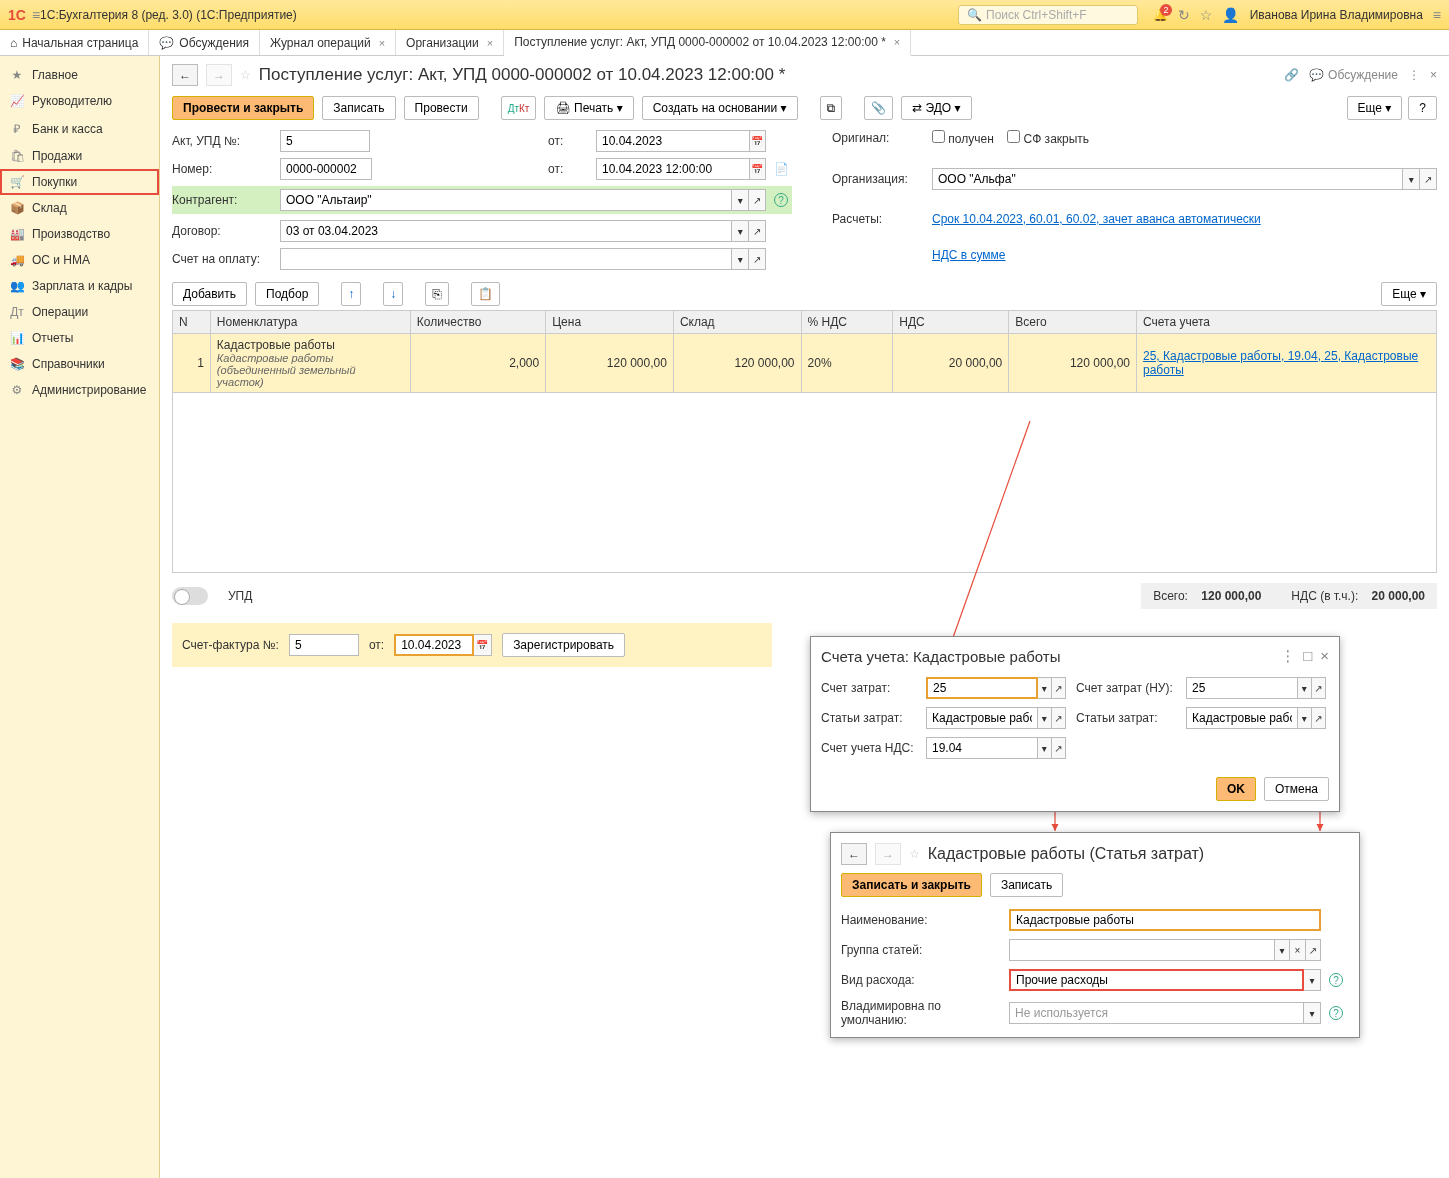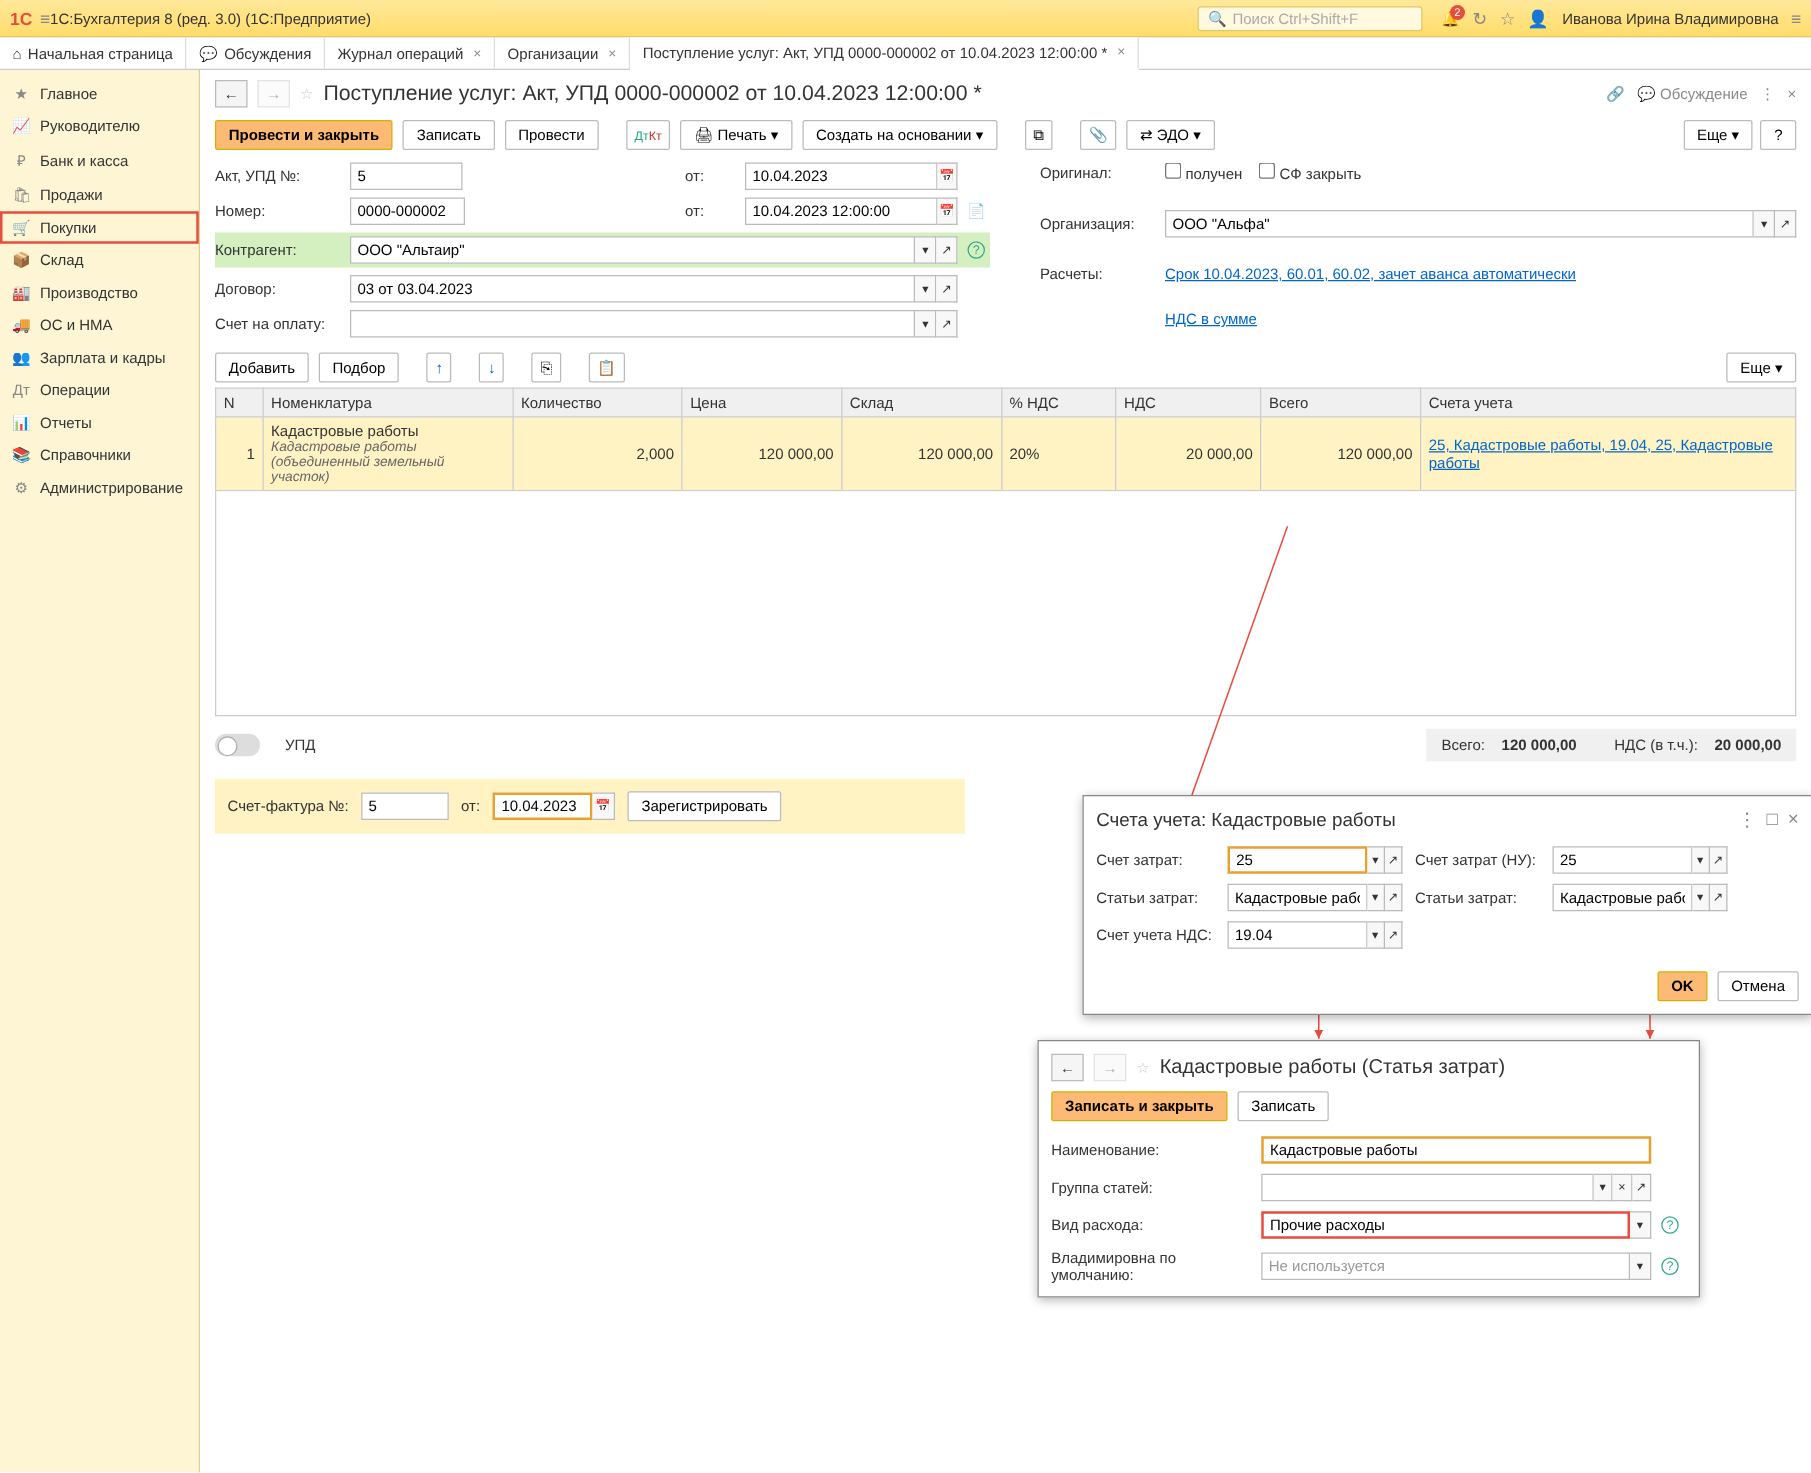--- a/index.html
+++ b/index.html
@@ -48,21 +48,21 @@
 .table .subrow { font-style:italic; color:#666; font-size:11px;}
 .table-area { height:180px; overflow:auto; border:1px solid #ccc; border-top:none; background:#fff;}
 .totals-row { display:flex; align-items:center; margin-top:10px; gap:20px;}
 .totals-row .right { margin-left:auto; background:#f0f0f0; padding:6px 12px; display:flex; gap:30px;}
 .toggle { width:36px; height:18px; background:#ddd; border-radius:9px; position:relative;}
 .toggle::after { content:''; width:14px; height:14px; background:#fff; border-radius:50%; position:absolute; top:2px; left:2px; border:1px solid #aaa;}
 .sf-row { background:#fff3c4; padding:10px; display:flex; align-items:center; gap:10px; margin-top:14px; width:600px;}
 .sf-row .input { background:#fff;}
 .sf-row .hl-input { border:2px solid #e8a030; background:#fff;}
 .dialog { position:absolute; background:#fff; border:1px solid #888; box-shadow:0 2px 8px rgba(0,0,0,0.3);}
-.dialog1 { left:706px; top:580px; width:584px; padding:10px;}
+.dialog1 { left:650px; top:580px; width:530px; padding:10px;}
 .dialog-title { font-size:15px; margin-bottom:12px; display:flex; align-items:center;}
 .dialog-title .dicons { margin-left:auto; display:flex; gap:8px; color:#888;}
 .dlg-grid { display:grid; grid-template-columns: 95px 140px 100px 140px; gap:8px 10px; align-items:center;}
 .dlg-buttons { display:flex; justify-content:flex-end; gap:8px; margin-top:18px;}
 .dialog2 { left:670px; top:776px; width:530px; padding:10px;}
 .dlg2-grid { display:grid; grid-template-columns: 160px 1fr 20px; gap:8px; align-items:center;}
 .red-box { border:2px solid #e74c3c !important;}
 .orange-box .input { border:1px solid #e8a030;}
 .right-col { display:grid; grid-template-columns: 90px 1fr; gap:22px 10px; align-items:center;}
 svg.arrow { position:absolute; pointer-events:none; }

